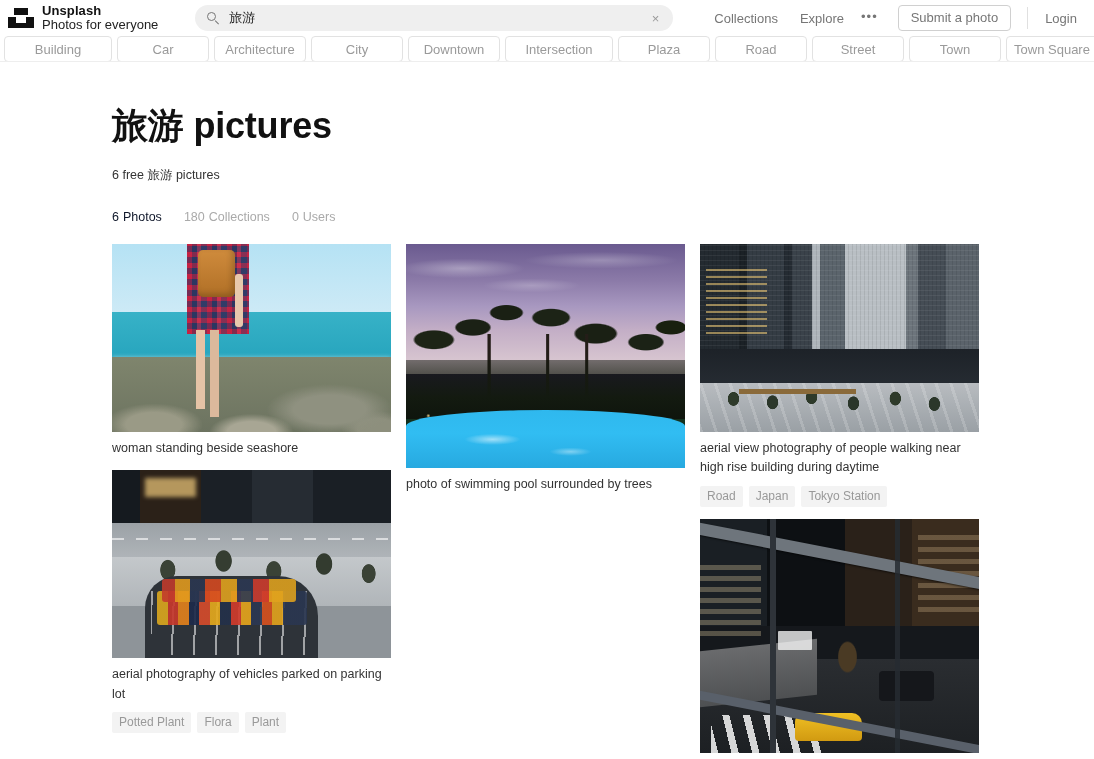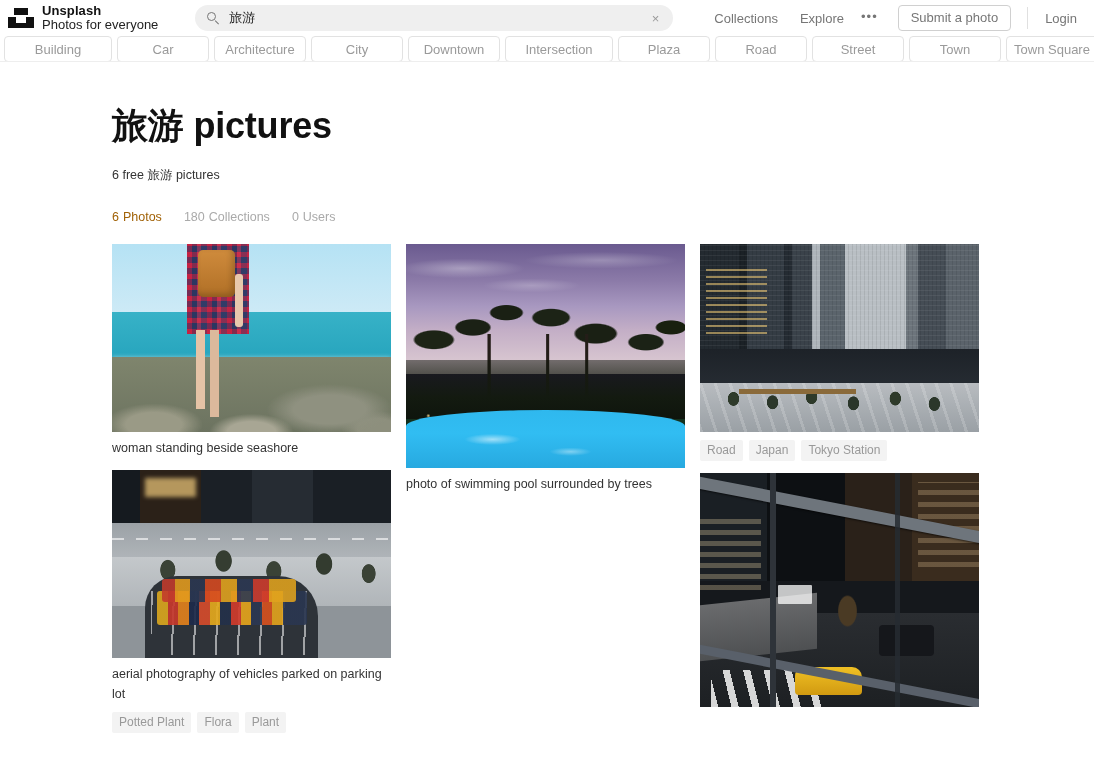--- a/index.html
+++ b/index.html
@@ -212,21 +212,21 @@
     font-size: 12.5px;
     color: #333333;
     margin-top: 16px;
   }
   .stats {
     margin-top: 26px;
     display: flex;
     gap: 22px;
     font-size: 12.5px;
   }
-  .stat-active { color: #a16207; text-align: center; }
+  .stat-active { color: #0f172a; text-align: center; }
   .stat-muted { color: #aaaaaa; cursor: pointer; }
   .stat-num { margin-right: 4px; }
 
   
   .grid {
     display: flex;
     gap: 15px;
     margin-top: 20px;
     width: 866px;
   }
@@ -523,20 +523,21 @@
           <div class="photo p-tokyo">
             <div class="ph towers"></div>
             <div class="ph win"></div>
             <div class="ph lit"></div>
             <div class="ph podium"></div>
             <div class="ph plaza"></div>
             <div class="ph paths"></div>
             <div class="ph bush"></div>
             <div class="ph band"></div>
           </div>
+          <div class="caption">aerial view photography of people walking near high rise building during daytime</div>
           <div class="chips">
             <div class="chip">Road</div>
             <div class="chip">Japan</div>
             <div class="chip">Tokyo Station</div>
           </div>
         </div>
         <div class="card">
           <div class="photo p-street">
             <div class="ph bgdark"></div>
             <div class="ph winL"></div>

